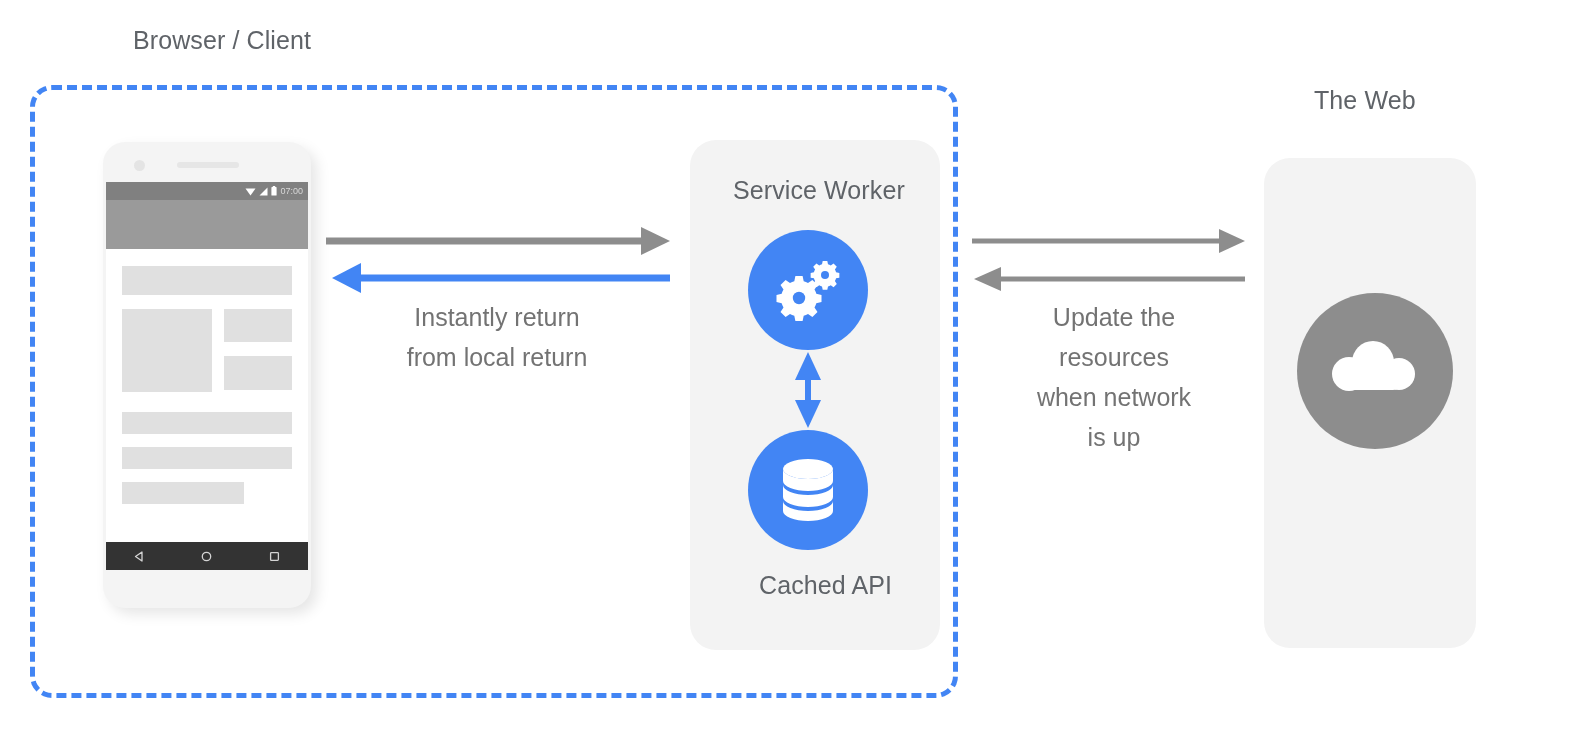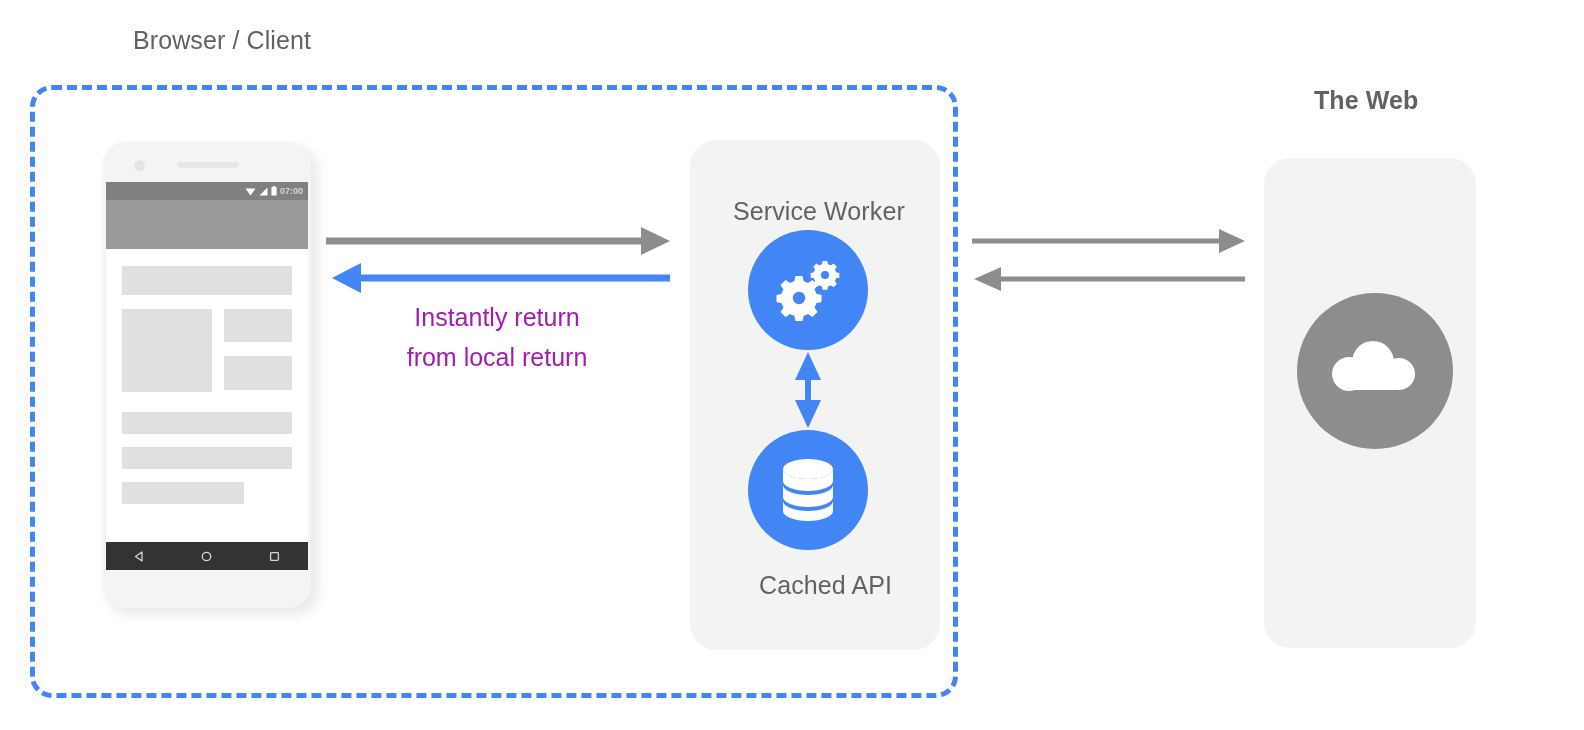--- a/index.html
+++ b/index.html
@@ -14,21 +14,21 @@
   
   .label-gray {
     position: absolute;
     color: #5f6368;
     font-size: 25px;
     white-space: nowrap;
     letter-spacing: .1px;
   }
   .label-blue {
     position: absolute;
-    color: #a21caf;
+    color: #737373;
     font-size: 25px;
     line-height: 40px;
     text-align: center;
   }
 
   
   #client-region {
     position: absolute;
     left: 30px; top: 85px;
     width: 928px; height: 613px;
@@ -60,21 +60,21 @@
     position: absolute; left: 3px; top: 40px;
     width: 202px; height: 385px;
     background: #ffffff;
   }
   #phone-statusbar {
     position: relative;
     height: 18px; width: 100%;
     background: #808080;
     display: flex; align-items: center;
     justify-content: flex-end;
-    padding-right: 5px; gap: 3px; font-weight: bold;
+    padding-right: 5px; gap: 3px;
   }
   #phone-statusbar .sbicon { display: block; }
   #status-time {
     color: #d8d8d8; font-size: 9px;
     font-family: "Liberation Sans", sans-serif;
     line-height: 1;
   }
   #phone-appbar { height: 49px; background: #9a9a9a; }
   #phone-content { padding: 17px 16px 0 16px; }
   .ph-block { background: #e0e0e0; }
@@ -97,23 +97,23 @@
 
   
   .soft-card {
     position: absolute;
     background: #f3f3f3;
     border-radius: 26px;
   }
   #service-worker-card { left: 690px; top: 140px; width: 250px; height: 510px; }
   #web-card { left: 1264px; top: 158px; width: 212px; height: 490px; }
 
-  #service-worker-title { left: 733px; top: 197px; }
+  #service-worker-title { left: 733px; top: 176px; }
   #cache-api-title      { left: 759px; top: 571px; }
-  #the-web-title        { left: 1314px; top: 86px; font-weight: bold; }
+  #the-web-title        { left: 1314px; top: 86px; }
 
   .blue-circle {
     position: absolute;
     border-radius: 50%;
     background: #4285f4;
     display: flex; align-items: center; justify-content: center;
   }
   #sw-icon-circle    { left: 748px; top: 230px; width: 120px; height: 120px; }
   #cache-icon-circle { left: 748px; top: 430px; width: 120px; height: 120px; }
   #web-icon-circle {
@@ -237,20 +237,26 @@
         <rect x="20" y="33" width="54" height="17" rx="8"></rect>
       </g>
     </svg>
   </div>
 
   <div class="label-blue" id="instant-return-text">
     <div>Instantly return</div>
     <div>from local return</div>
   </div>
 
+  <div class="label-blue" id="update-resources-text">
+    <div>Update the</div>
+    <div>resources</div>
+    <div>when network</div>
+    <div>is up</div>
+  </div>
 
   <svg id="arrow-layer">
 
     <g>
       <line x1="326" y1="241" x2="645" y2="241" stroke="#8d8d8d" stroke-width="7"></line>
       <path d="M670,241 L641,227 L641,255 Z" fill="#8d8d8d"></path>
     </g>
 
     <g>
       <line x1="670" y1="278" x2="357" y2="278" stroke="#4285f4" stroke-width="7"></line>

